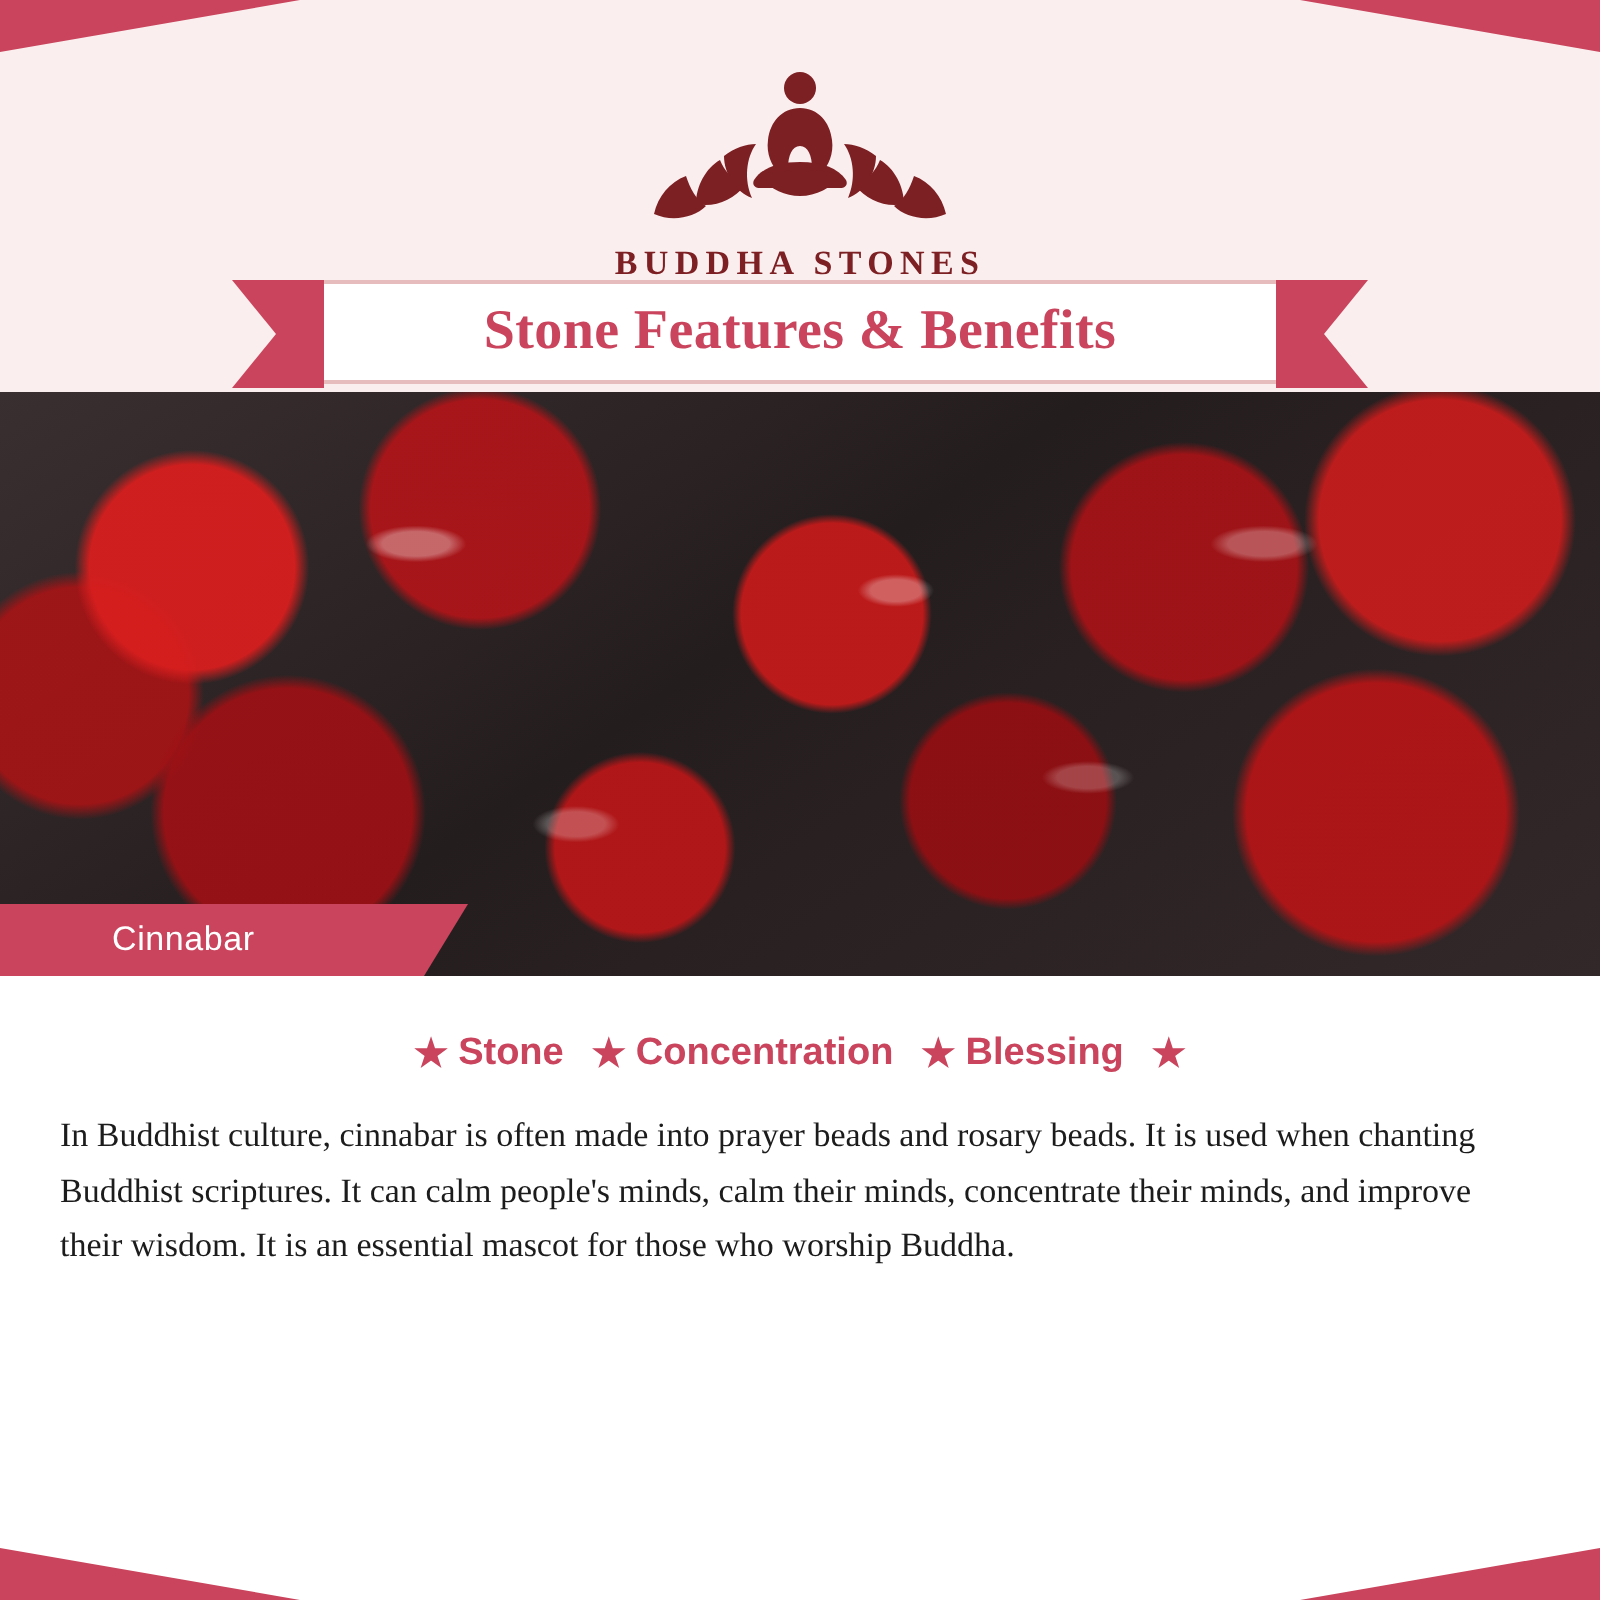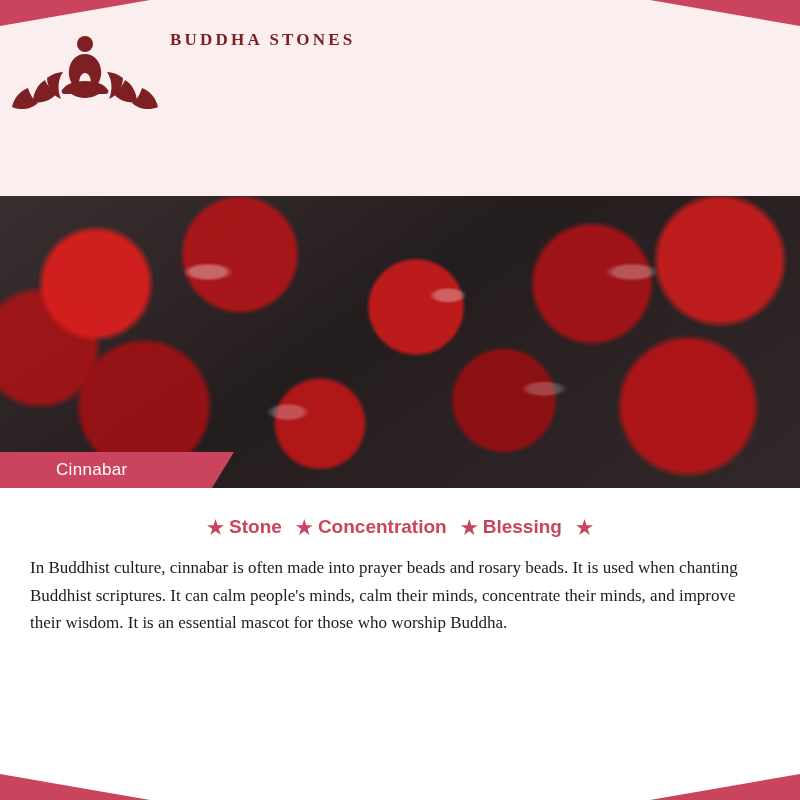--- a/index.html
+++ b/index.html
@@ -47,21 +47,21 @@
   
   .brand-band {
     position: absolute;
     top: 0; left: 0;
     width: 800px; height: 196px;
     background: #fbeeee;
   }
   .brand-inner {
     position: absolute;
     top: 26px; left: 0; width: 800px;
-    display: flex; flex-direction: row; align-items: flex-start;
+    display: flex; flex-direction: column; align-items: center;
   }
   .logo { width: 170px; height: 92px; display: block; }
   .brand-name {
     margin-top: 4px;
     font-family: "Liberation Serif", serif;
     font-weight: bold;
     font-size: 17px;
     letter-spacing: 3.2px;
     color: #7d2024;
   }
@@ -219,20 +219,23 @@
           <path d="M45 54 c-7 4 -12 13 -12 22 c9 2 19 -2 24 -9 c-6 -3 -10 -8 -12 -13 z"></path>
           <path d="M125 54 c7 4 12 13 12 22 c-9 2 -19 -2 -24 -9 c6 -3 10 -8 12 -13 z"></path>
           <path d="M28 62 c-8 3 -14 10 -16 19 c9 4 20 2 26 -4 c-5 -3 -8 -9 -10 -15 z"></path>
           <path d="M142 62 c8 3 14 10 16 19 c-9 4 -20 2 -26 -4 c5 -3 8 -9 10 -15 z"></path>
         </g>
       </svg>
       <div class="brand-name">BUDDHA STONES</div>
     </div>
   </div>
 
+  <div class="title-ribbon">
+    <span class="title-text">Stone Features &amp; Benefits</span>
+  </div>
 
   <div class="hero">
     <div class="hero-bg"></div>
     <div class="hero-gloss"></div>
     <div class="caption-tab">
       <span class="caption-text">Cinnabar</span>
     </div>
   </div>
 
   <div class="content">

